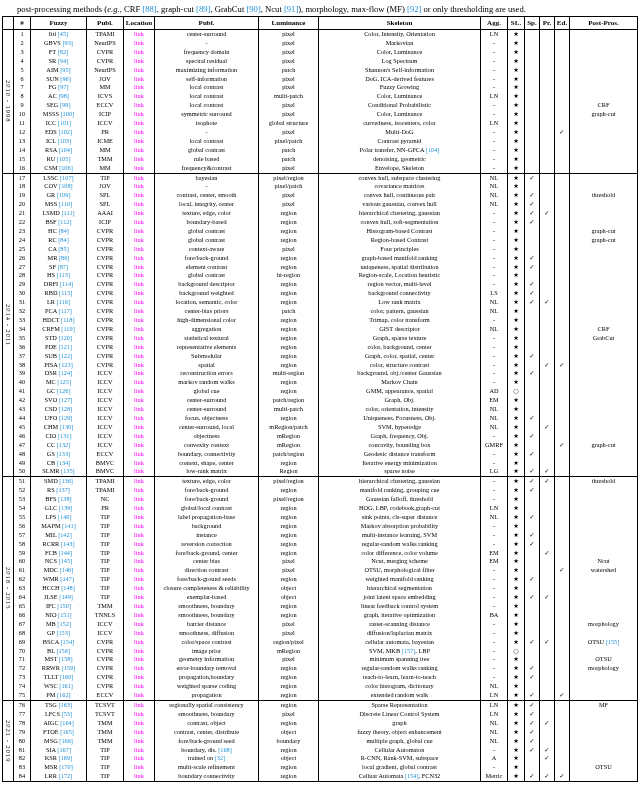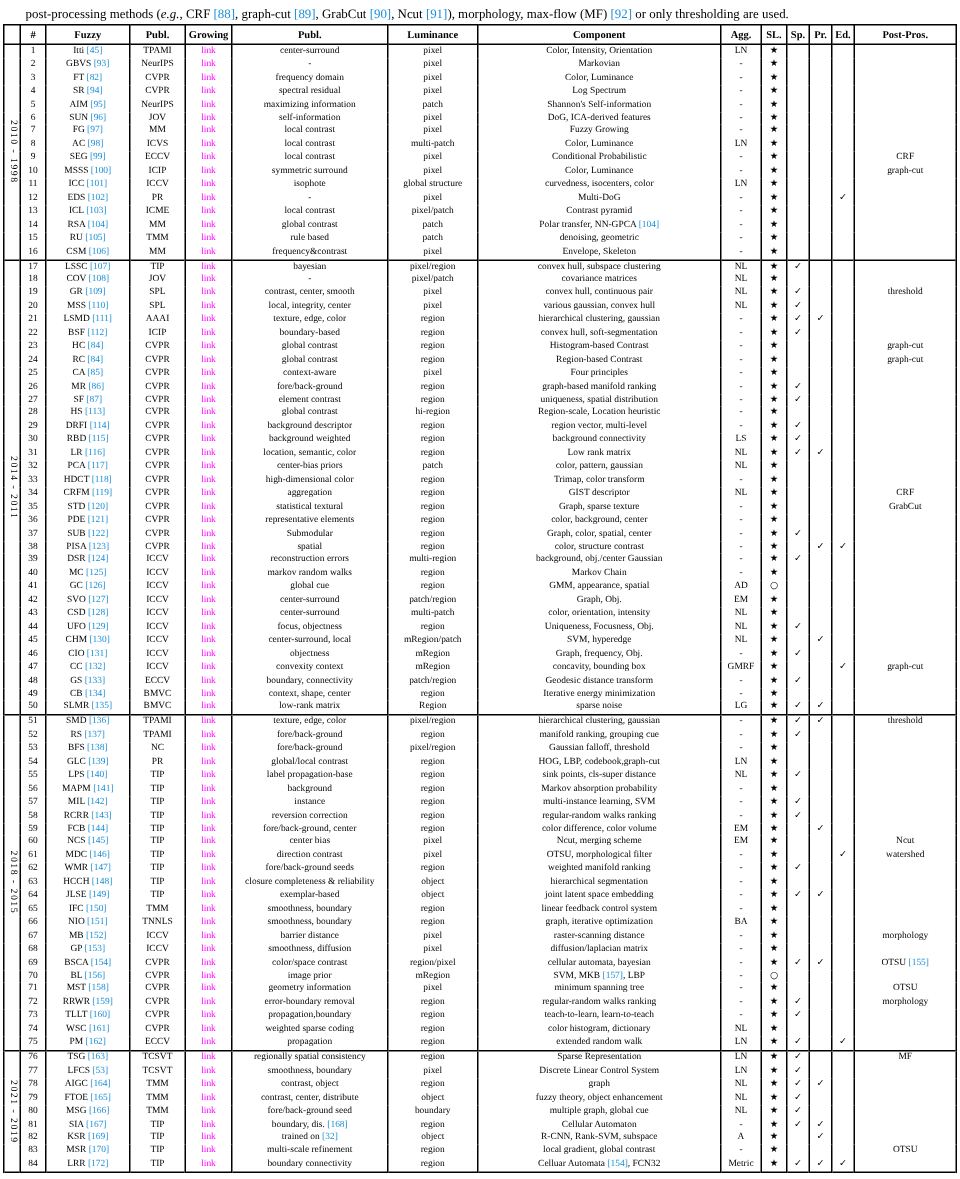--- a/index.html
+++ b/index.html
@@ -41,24 +41,24 @@
       <col style="width:15px">
     <col style="width:15px">
       <col>
   </colgroup>
   <thead>
     <tr>
       <th></th>
       <th>#</th>
       <th>Fuzzy</th>
       <th>Publ.</th>
-      <th>Growing</th>
+      <th>Location</th>
       <th>Publ.</th>
       <th>Luminance</th>
-      <th>Component</th>
+      <th>Skeleton</th>
       <th>Agg.</th>
       <th>SL.</th>
       <th>Sp.</th>
       <th>Pr.</th>
       <th>Ed.</th>
       <th>Post-Pros.</th>
     </tr>
   </thead>
   <tbody id="table-body">
       <tr class="group-start">

